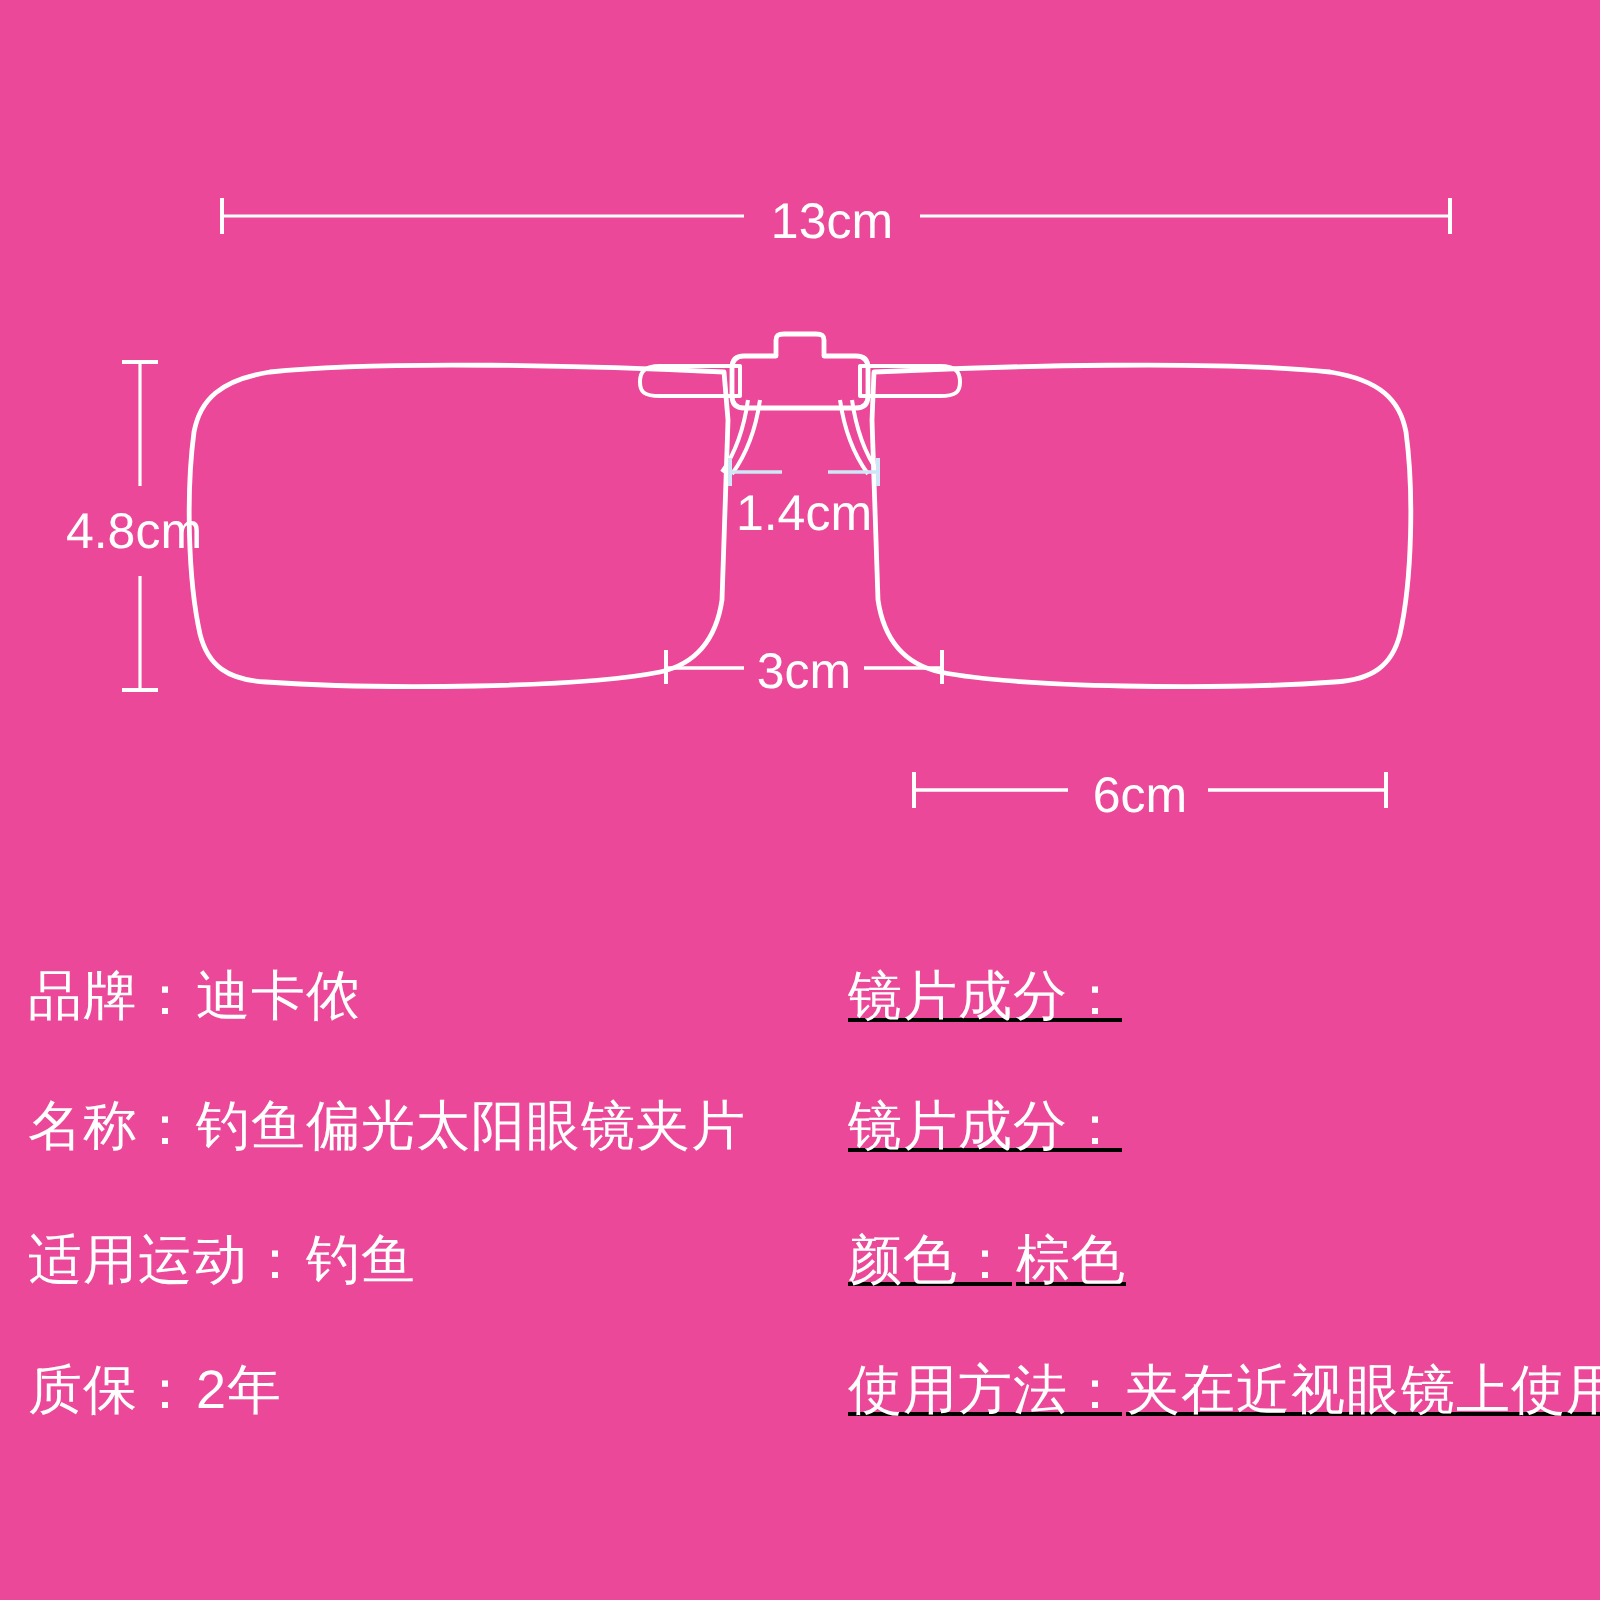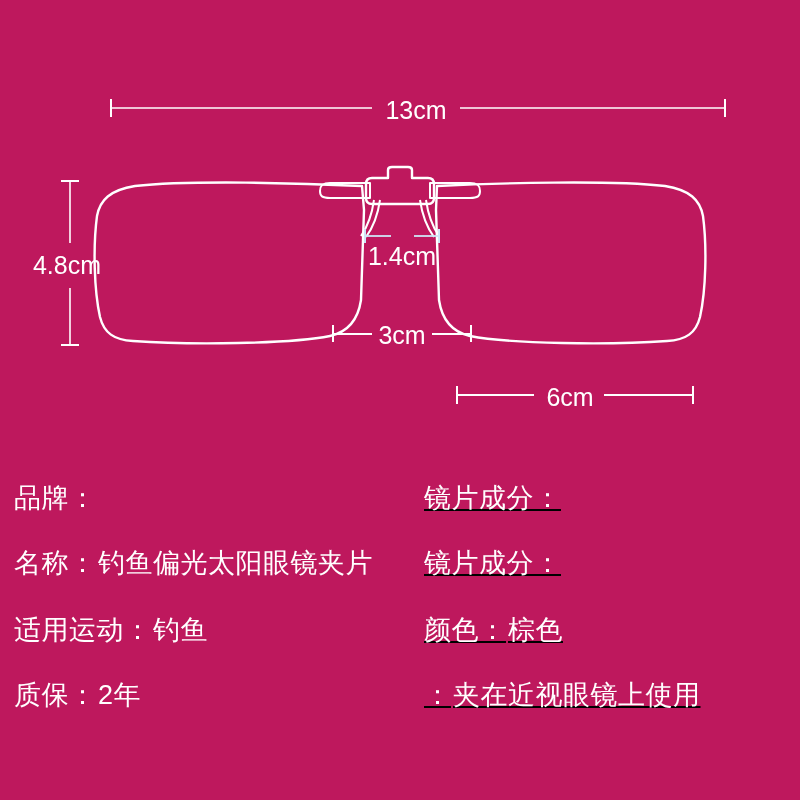--- a/index.html
+++ b/index.html
@@ -11,21 +11,21 @@
     height: 800px;
     background: #0a70b8;
     font-family: "Liberation Sans", "DejaVu Sans", sans-serif;
     overflow: hidden;
     position: relative;
   }
   #page {
     position: relative;
     width: 800px;
     height: 800px;
-    background: #be185d;
+    background: #ec4899;
   }
   #diagram {
     position: absolute;
     left: 0;
     top: 0;
     width: 800px;
     height: 440px;
   }
   .spec-grid {
     position: absolute;
@@ -167,20 +167,21 @@
       <text x="570" y="406" fill="#ffffff" font-size="25" text-anchor="middle">6cm</text>
     </g>
 
   </svg>
 
   <div class="spec-grid">
 
     <div class="spec-row spec-col-left spec-r0">
       <span class="spec-label">品牌</span>
       <span class="spec-sep">：</span>
+      <span class="spec-value">迪卡侬</span>
     </div>
 
     <div class="spec-row spec-col-left spec-r1">
       <span class="spec-label">名称</span>
       <span class="spec-sep">：</span>
       <span class="spec-value">钓鱼偏光太阳眼镜夹片</span>
     </div>
 
     <div class="spec-row spec-col-left spec-r2">
       <span class="spec-label">适用运动</span>
@@ -204,19 +205,20 @@
       <span class="spec-sep">：</span>
     </div>
 
     <div class="spec-row spec-col-right spec-r2">
       <span class="spec-label">颜色</span>
       <span class="spec-sep">：</span>
       <span class="spec-value">棕色</span>
     </div>
 
     <div class="spec-row spec-col-right spec-r3">
+      <span class="spec-label">使用方法</span>
       <span class="spec-sep">：</span>
       <span class="spec-value">夹在近视眼镜上使用</span>
     </div>
 
   </div>
 
 </div>
 
 </body></html>

